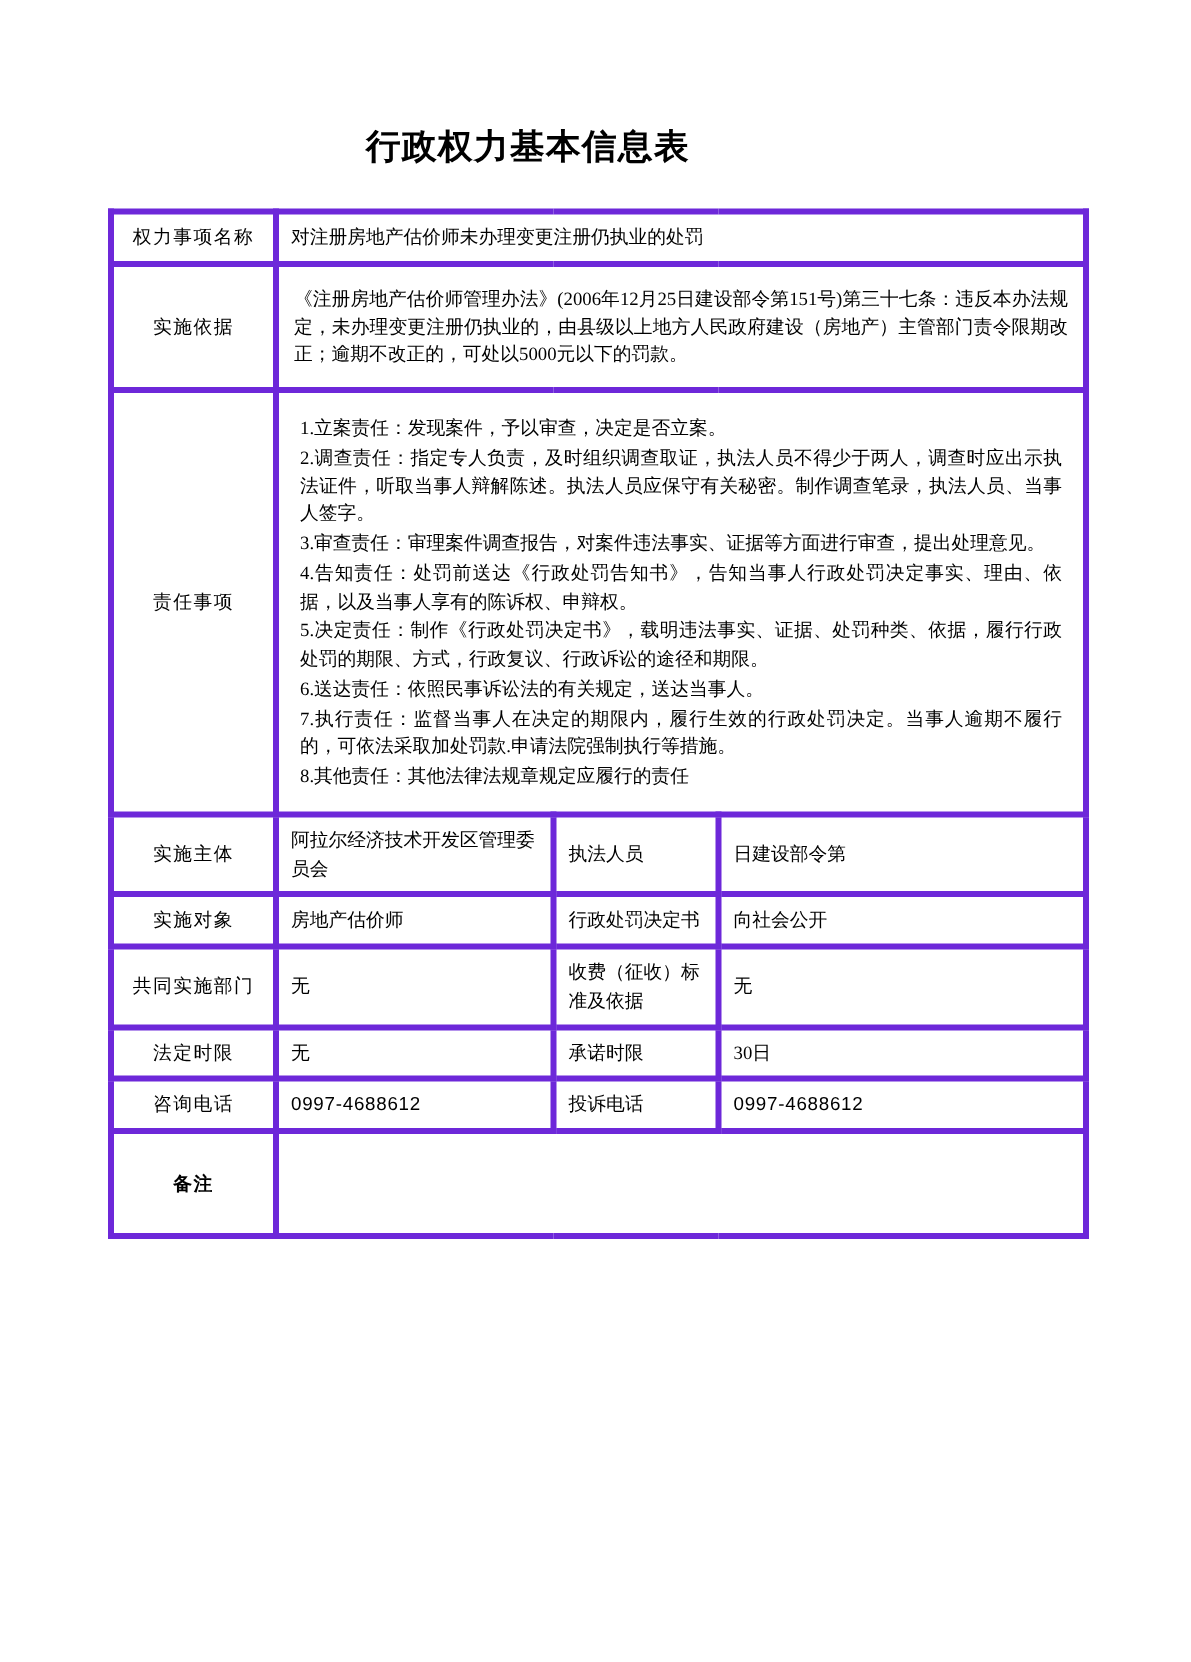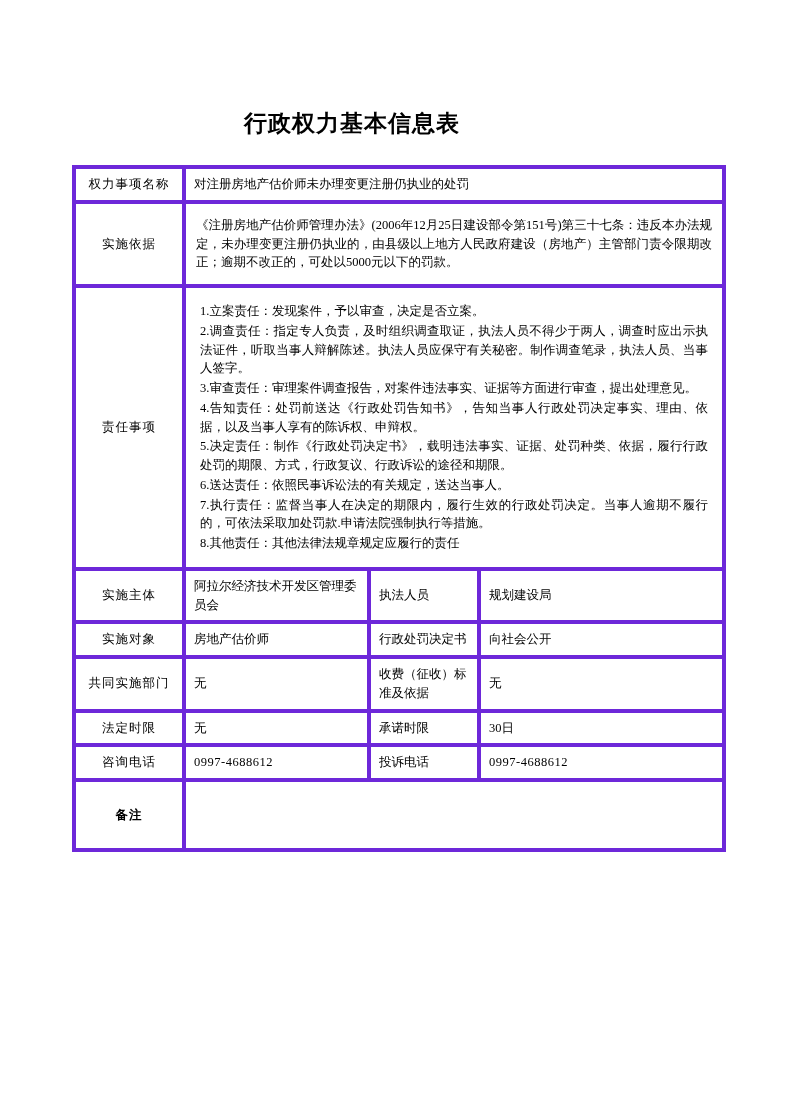--- a/index.html
+++ b/index.html
@@ -10,21 +10,21 @@
   body {
     width: 794px;
     height: 1108px;
     font-family: "Liberation Serif", "DejaVu Serif", serif;
     color: #000000;
   }
   .page {
     width: 704px;
     height: 1108px;
     box-sizing: border-box;
-    padding: 86px 72px 0 72px;
+    padding: 60px 72px 0 72px;
     position: relative;
   }
   .doc-title {
     text-align: center;
     font-size: 23px;
     font-weight: bold;
     letter-spacing: 1px;
     margin: 22px 0 26px 0;
     font-family: "Liberation Sans", "DejaVu Sans", sans-serif;
   }
@@ -71,21 +71,21 @@
   }
   .cell-pad {
     padding-top: 12px;
     padding-bottom: 12px;
   }
   .blank-tall {
     height: 54px;
     font-weight: bold;
   }
   .mono-num {
-    font-family: Liberation Serif, serif;
+    font-family: Liberation Sans, sans-serif;
     letter-spacing: 0.5px;
   }
 </style>
 </head>
 <body>
 
 <div class="page">
 
   <div class="doc-title">行政权力基本信息表</div>
 
@@ -122,21 +122,21 @@
             <li>7.执行责任：监督当事人在决定的期限内，履行生效的行政处罚决定。当事人逾期不履行的，可依法采取加处罚款.申请法院强制执行等措施。</li>
             <li>8.其他责任：其他法律法规章规定应履行的责任</li>
           </ul>
         </td>
       </tr>
 
       <tr>
         <td class="label cell-pad">实施主体</td>
         <td class="center cell-pad">阿拉尔经济技术开发区管理委员会</td>
         <td class="center cell-pad">执法人员</td>
-        <td class="center cell-pad">规划建设局</td>
+        <td class="center cell-pad">日建设部令第</td>
       </tr>
 
       <tr>
         <td class="label cell-pad">实施对象</td>
         <td class="center cell-pad">房地产估价师</td>
         <td class="center cell-pad">行政处罚决定书</td>
         <td class="center cell-pad">向社会公开</td>
       </tr>
 
       <tr>

